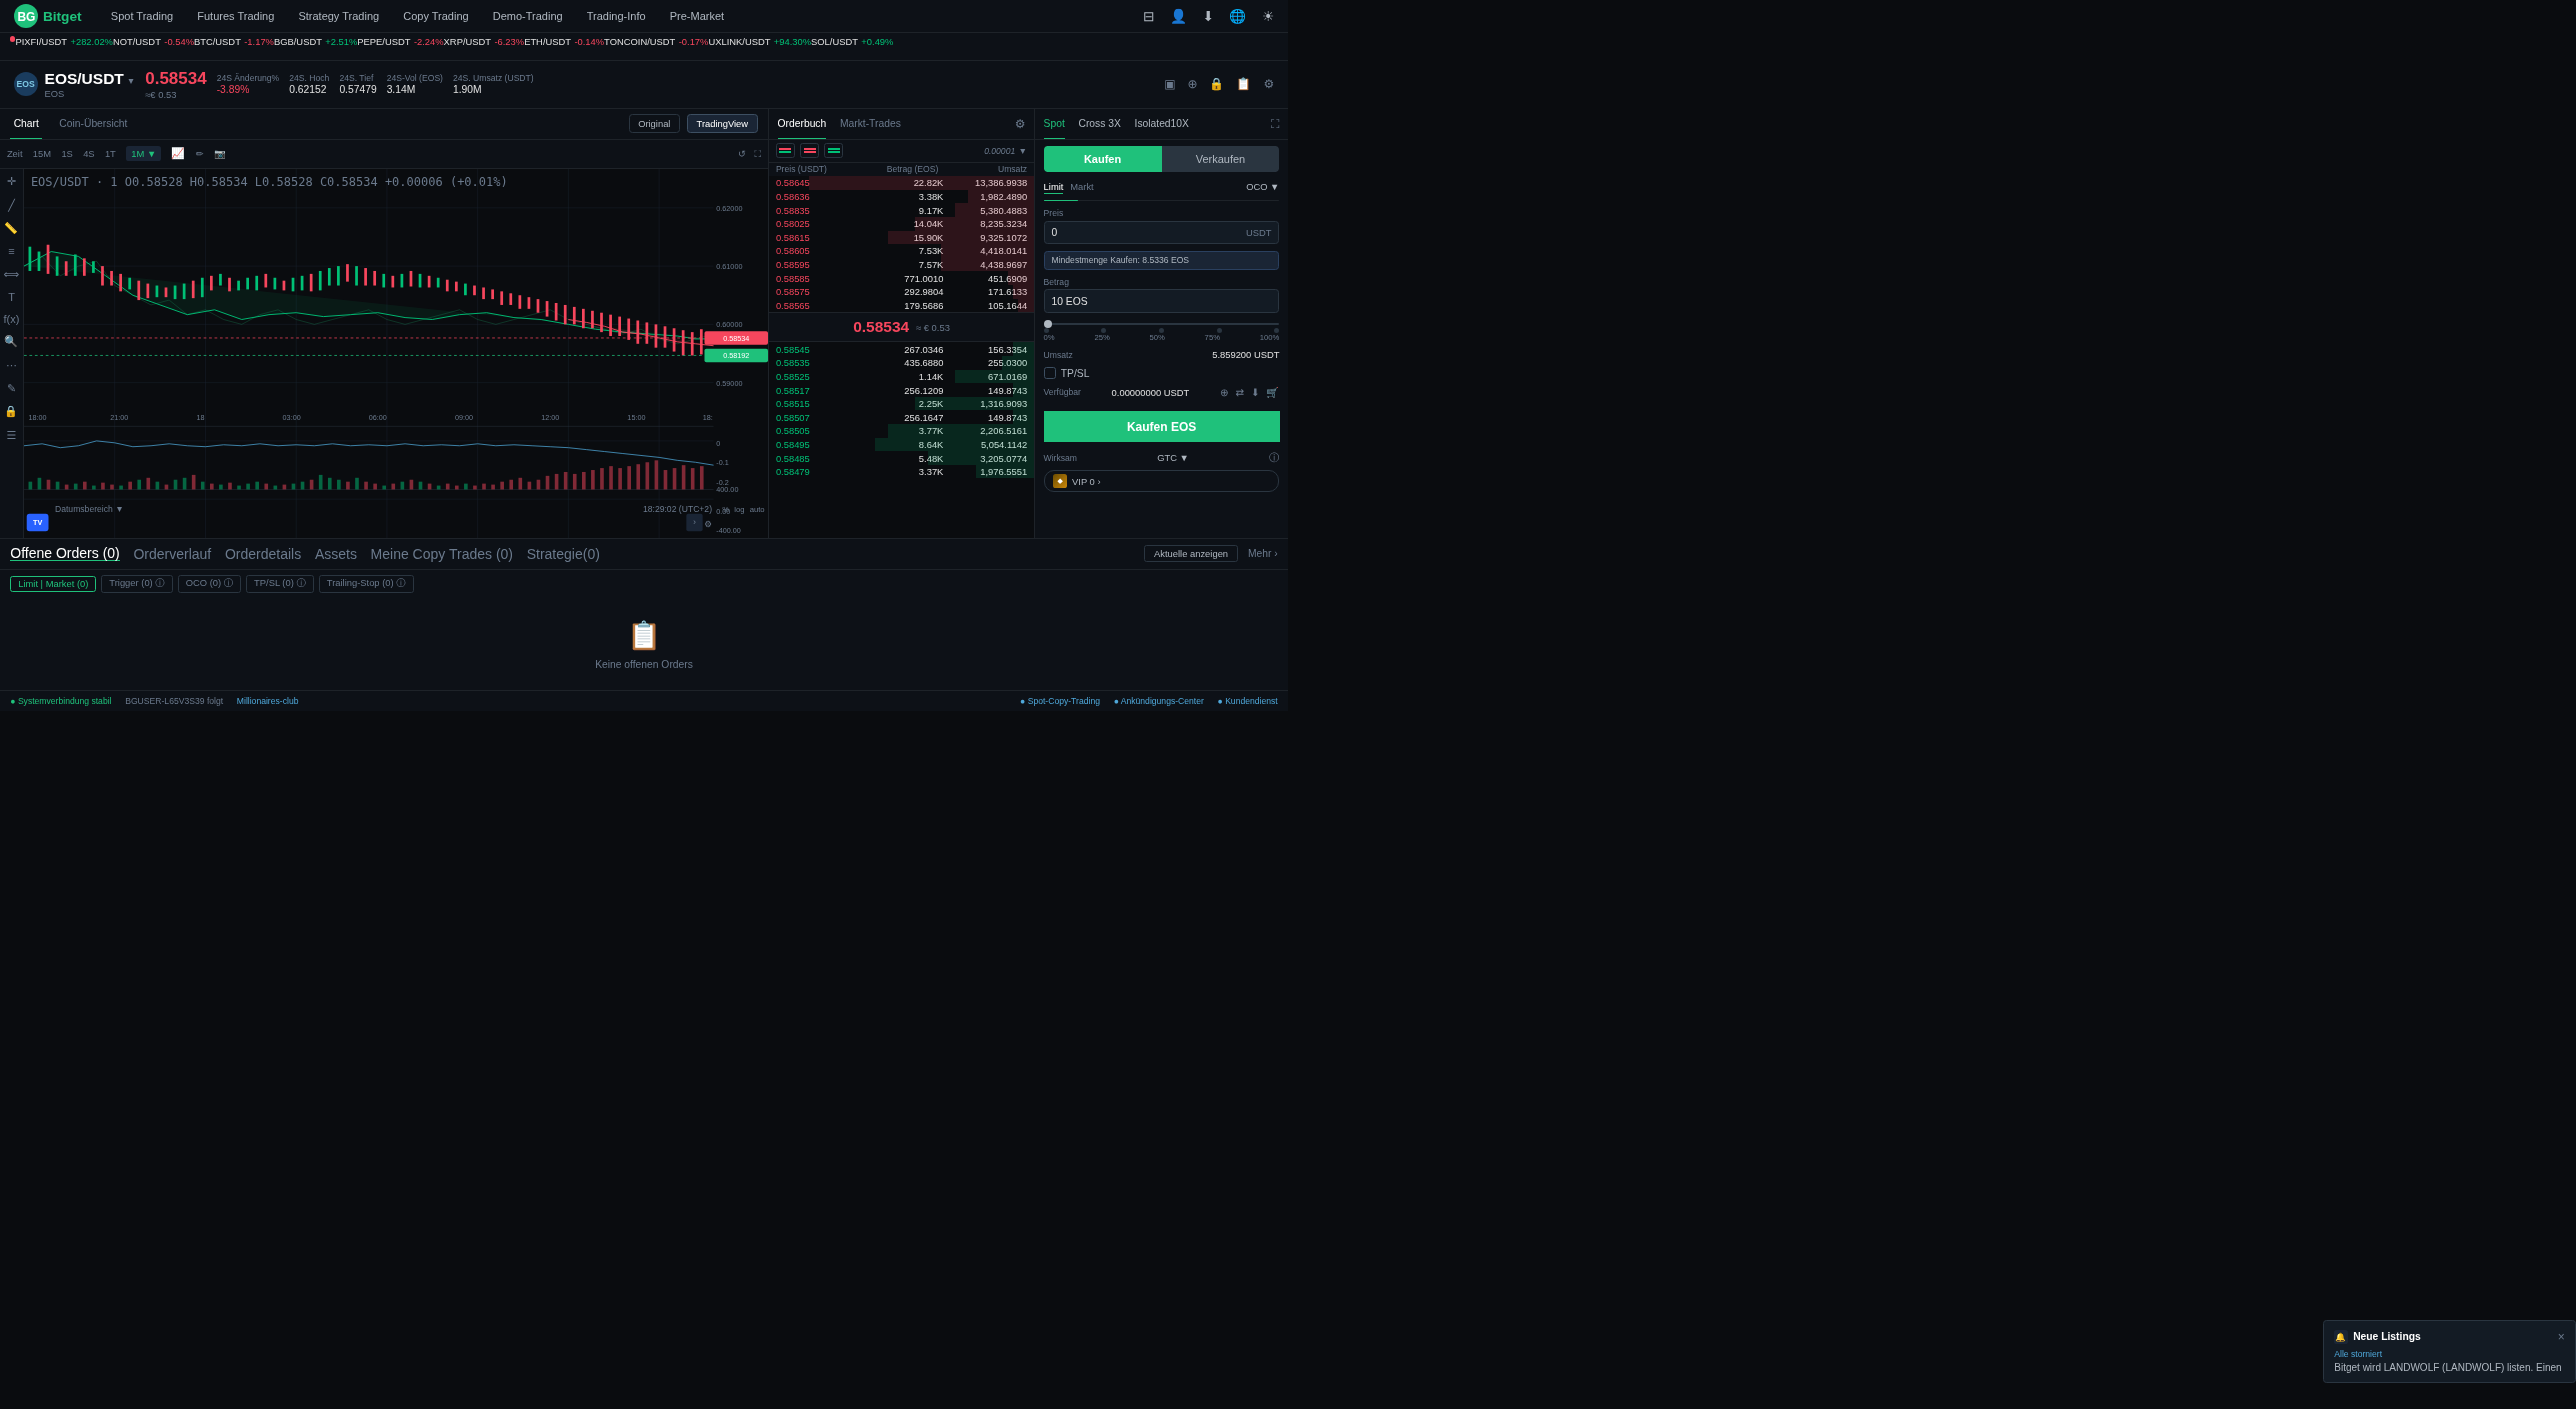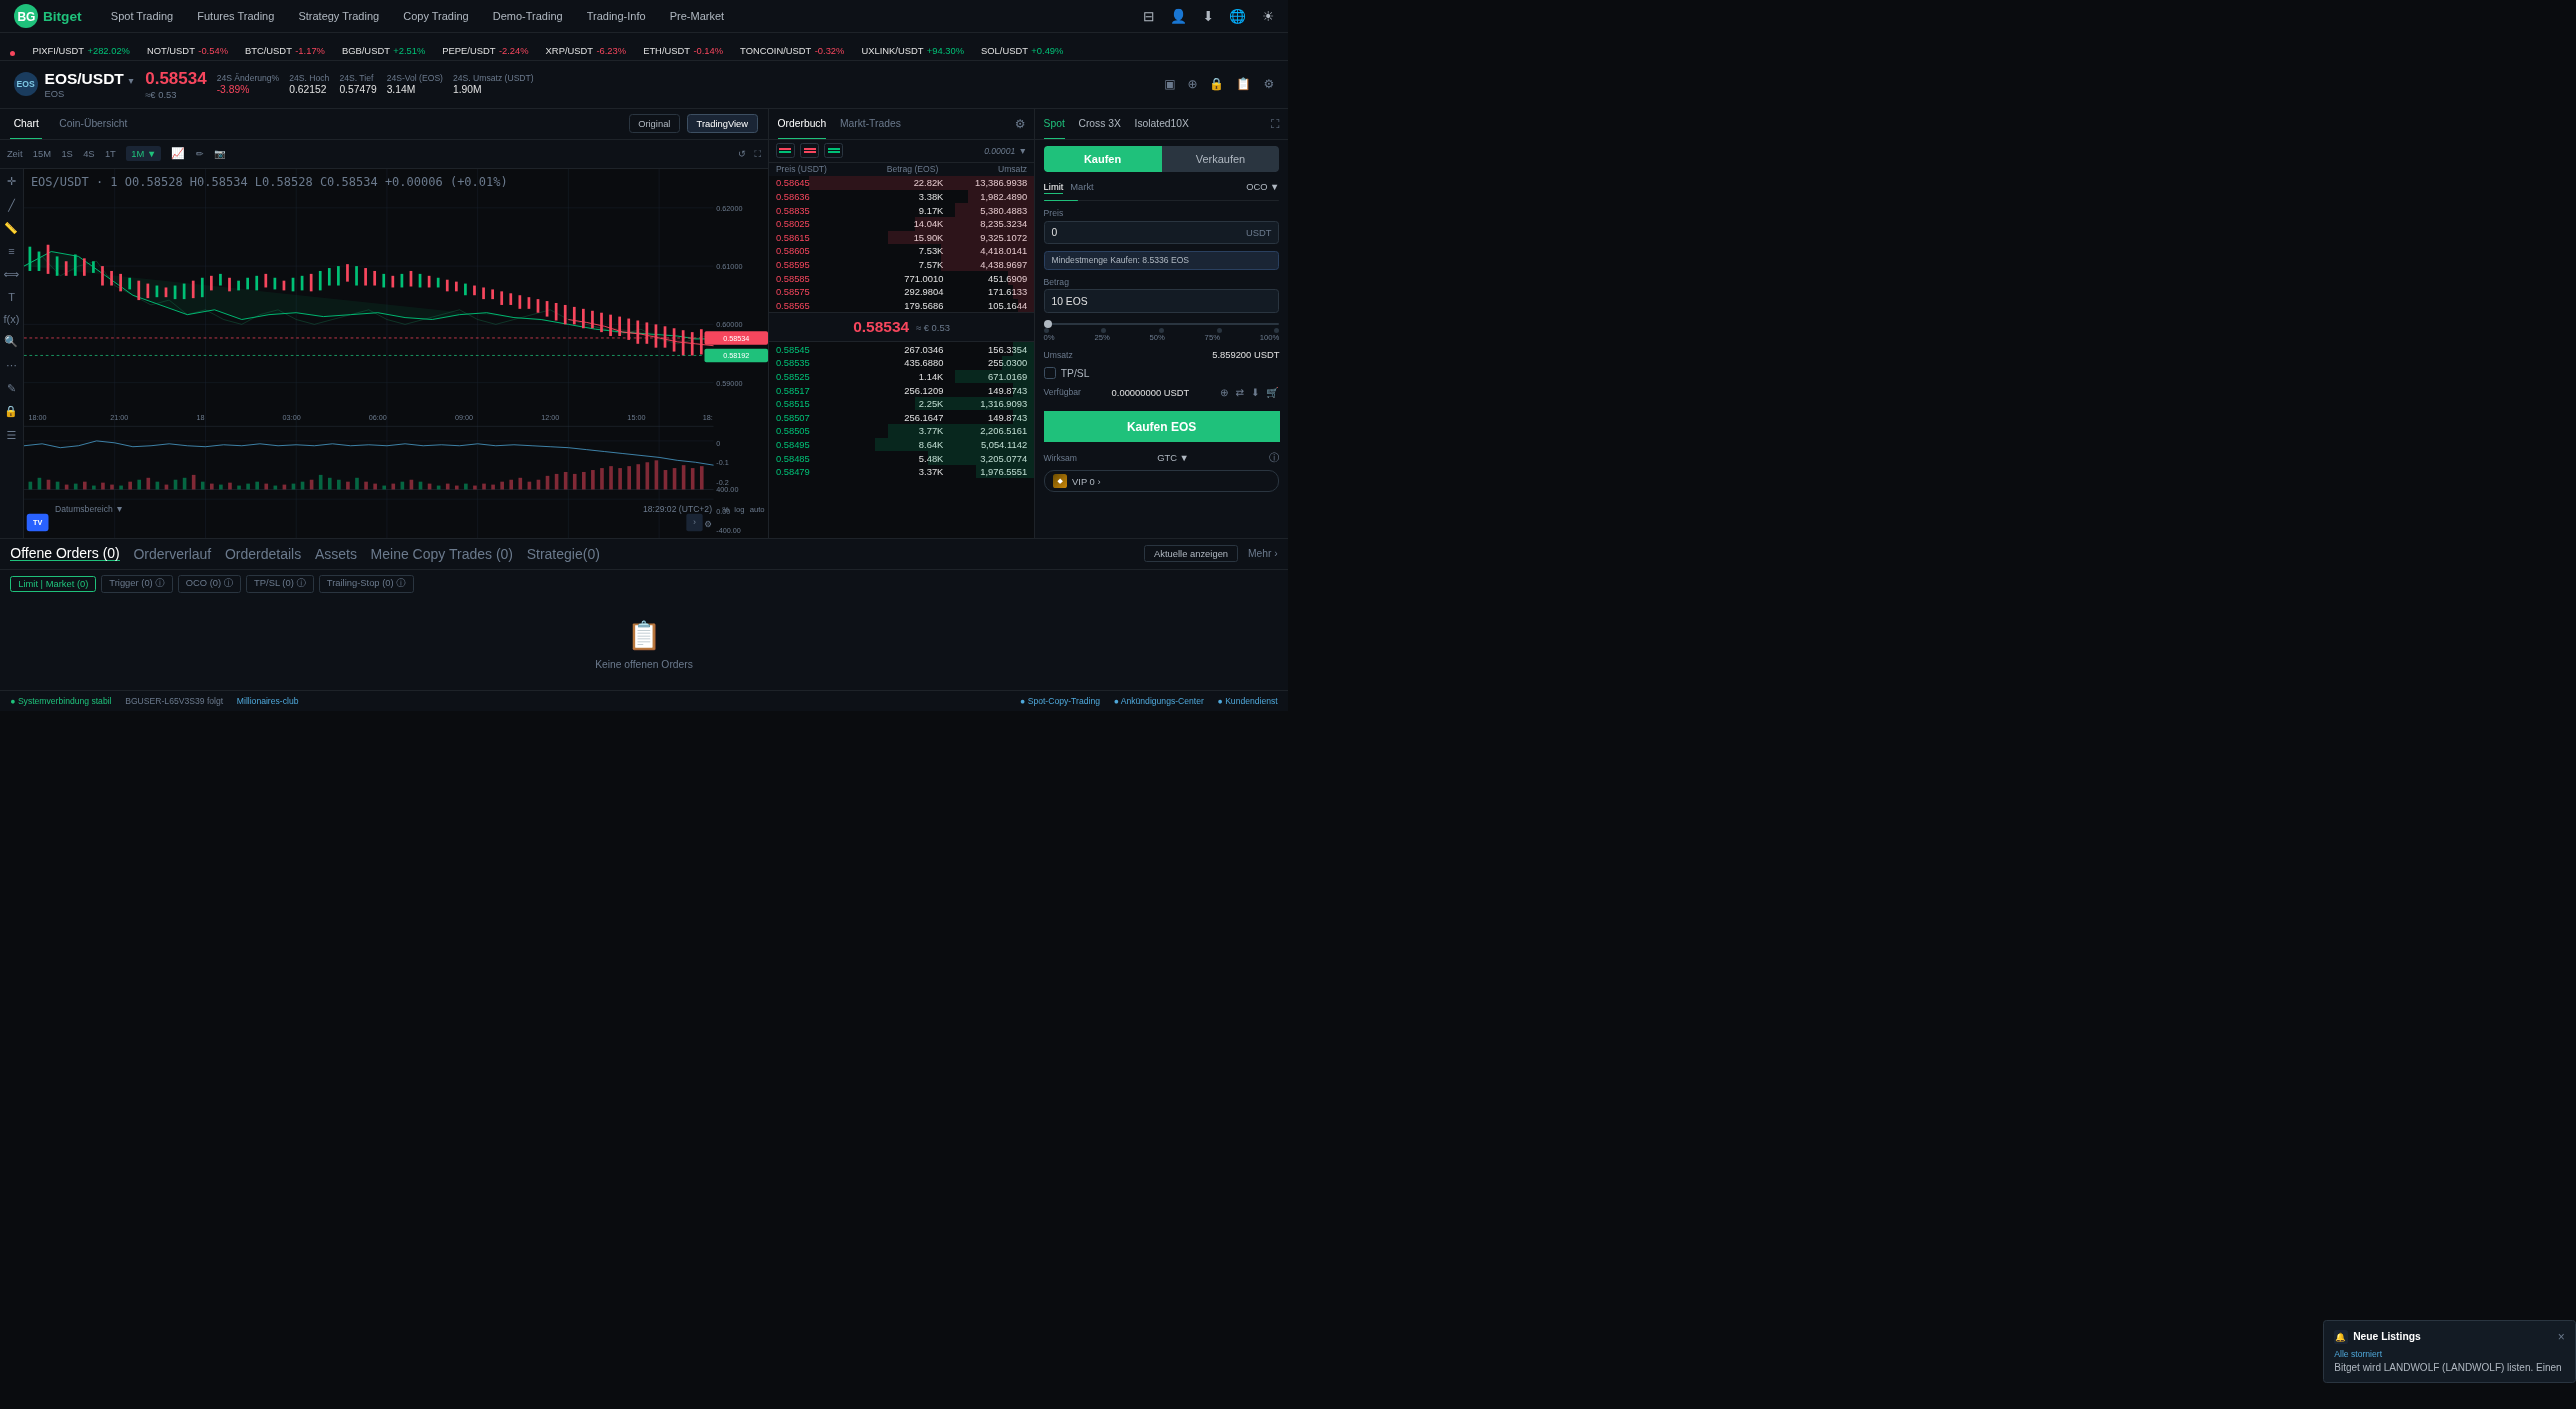--- a/index.html
+++ b/index.html
@@ -51,23 +51,23 @@
       color: #b0b8c1;
       cursor: pointer;
       font-size: 13.7px;
     }
 
     
     .ticker-bar {
       background: #0d1117;
       border-bottom: 0.9px solid #1e2329;
       display: flex;
-      align-items: flex-end;
+      align-items: flex-start;
       padding: 3.4px 10.3px;
-      gap: 17px;
+      gap: 0;
       overflow: hidden;
       height: 27.5px;
     }
     .ticker-item {
       display: flex;
       align-items: center;
       gap: 3.4px;
       white-space: nowrap;
       font-size: 9.4px;
     }
@@ -812,21 +812,21 @@
   <div class="ticker-item">
     <span class="ticker-name">XRP/USDT</span>
     <span class="neg">-6.23%</span>
   </div>
   <div class="ticker-item">
     <span class="ticker-name">ETH/USDT</span>
     <span class="neg">-0.14%</span>
   </div>
   <div class="ticker-item">
     <span class="ticker-name">TONCOIN/USDT</span>
-    <span class="neg">-0.32%</span>
+    <span class="neg">-0.17%</span>
   </div>
   <div class="ticker-item">
     <span class="ticker-name">UXLINK/USDT</span>
     <span class="pos">+94.30%</span>
   </div>
   <div class="ticker-item">
     <span class="ticker-name">SOL/USDT</span>
     <span class="pos">+0.49%</span>
   </div>
 </div>

